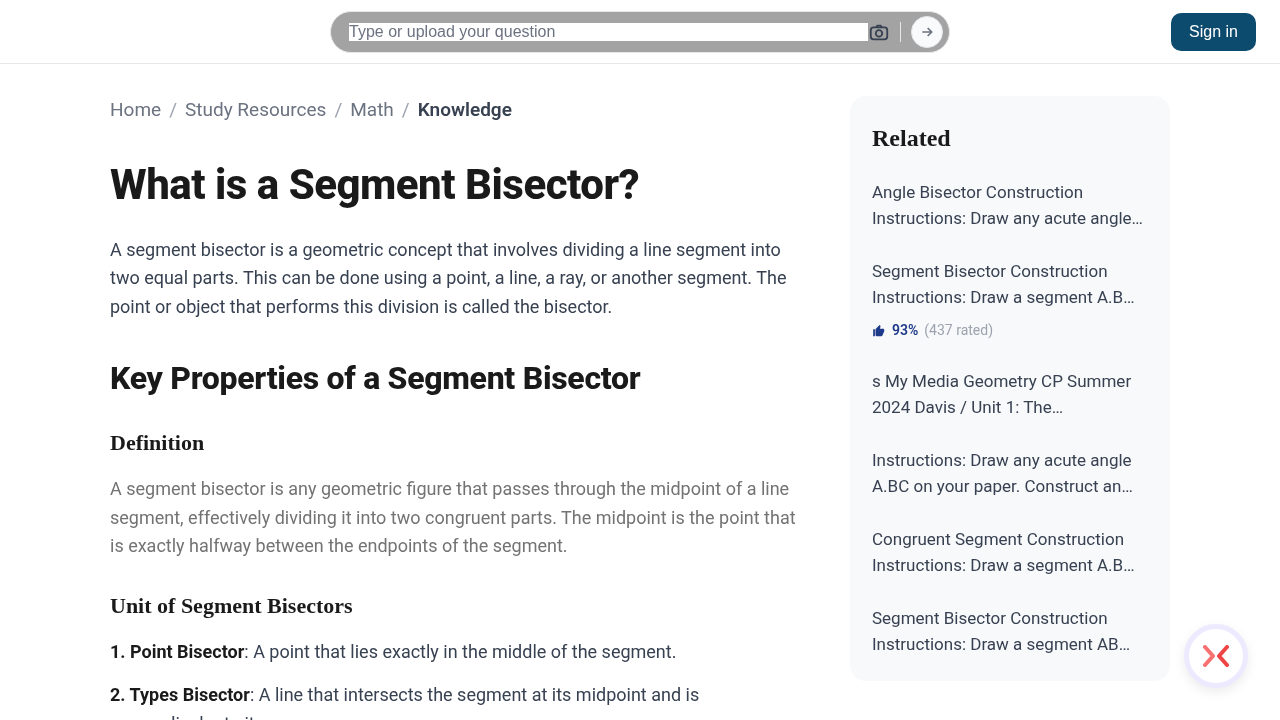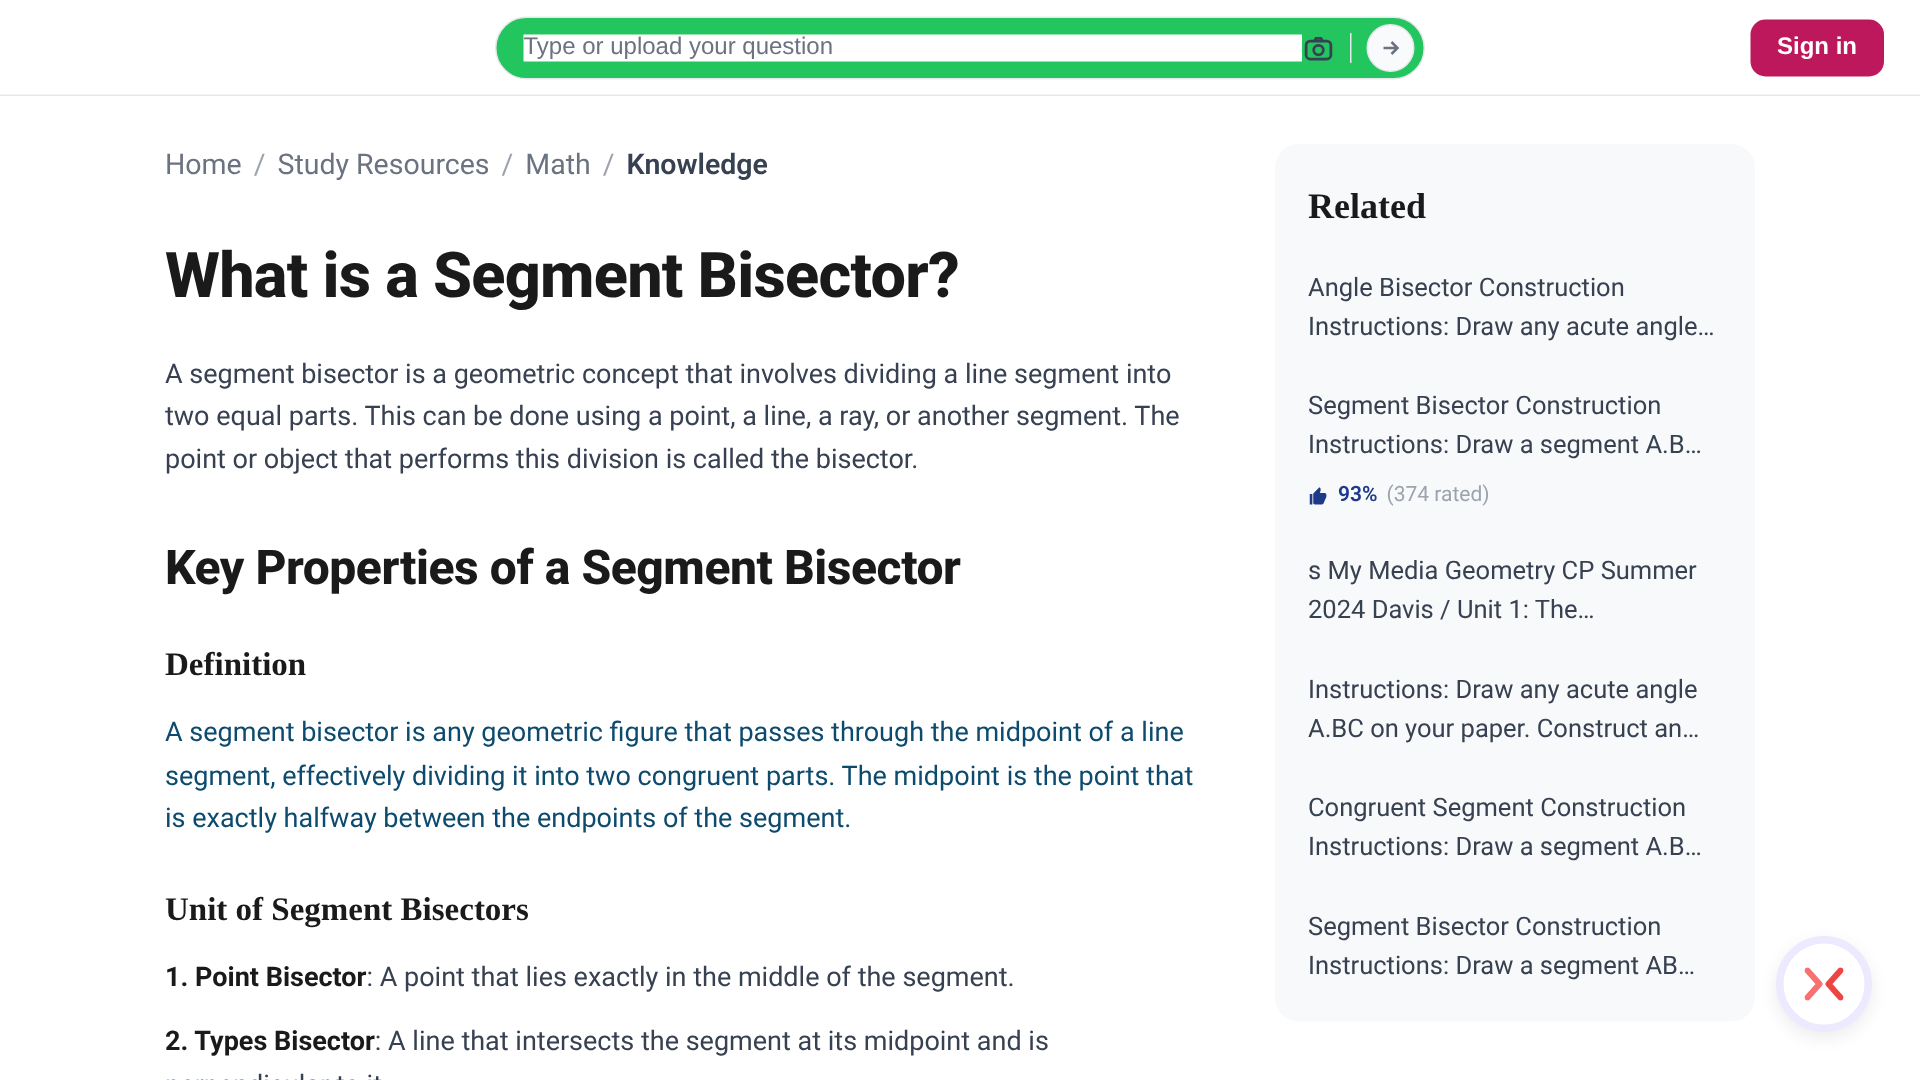--- a/index.html
+++ b/index.html
@@ -26,21 +26,21 @@
     transform: translateX(-50%);
     width: 620px;
   }
   .search-box {
     display: flex;
     align-items: center;
     border: 1px solid #e5e7eb;
     border-radius: 28px;
     height: 42px;
     padding: 0 6px 0 18px;
-    background: #22c55e;
+    background: #a3a3a3;
   }
   .search-input {
     flex: 1;
     border: none;
     outline: none;
     font-size: 16px;
     color: #1a1a1a;
   }
   .search-input::placeholder { color: #6b7280; }
   .search-ico {
@@ -64,27 +64,27 @@
     border-radius: 50%;
     border: 1px solid #e5e7eb;
     background: #f9fafb;
     display: flex;
     align-items: center;
     justify-content: center;
     cursor: pointer;
     color: #6b7280;
   }
   .signin-btn {
-    background: #be185d;
+    background: #0c4a6e;
     color: #fff;
     border: none;
     border-radius: 10px;
     padding: 10px 18px;
     font-size: 16px;
-    font-weight: 700;
+    font-weight: 400;
     cursor: pointer;
     margin-left: auto;
   }
   
   .container {
     max-width: 1060px;
     margin: 0 auto;
     padding: 32px 0 40px;
     display: flex;
     gap: 40px;
@@ -133,21 +133,21 @@
     letter-spacing: -0.3px;
   }
   h3 {
     font-size: 22px;
     font-weight: 700;
     margin-bottom: 16px;
     font-family: Liberation Serif, serif;
   }
   .para {
     font-size: 18px;
-    color: #0c4a6e;
+    color: #737373;
     margin-bottom: 28px;
     line-height: 1.6;
   }
   .types-list {
     margin-bottom: 28px;
   }
   .type-item {
     font-size: 18px;
     color: #374151;
     margin-bottom: 14px;
@@ -283,21 +283,21 @@
         <div class="rel-title">Angle Bisector Construction Instructions: Draw any acute angle…</div>
       </div>
 
       <div class="rel-item">
         <div class="rel-title">Segment Bisector Construction Instructions: Draw a segment A.B on…</div>
         <div class="rel-meta">
           <svg class="thumb-ico" viewBox="0 0 24 24" fill="currentColor">
               <path d="M2 21h3V9H2v12zm19-11c0-1.1-.9-2-2-2h-5.3l.8-3.8V3.7c0-.4-.2-.8-.4-1.1L13 1.5 6.6 8c-.4.4-.6.9-.6 1.4V19c0 1.1.9 2 2 2h8c.8 0 1.5-.5 1.8-1.2l3-7c.1-.3.2-.5.2-.8v-2z"></path>
             </svg>
           <span class="pct">93%</span>
-          <span class="rated">(374 rated)</span>
+          <span class="rated">(437 rated)</span>
         </div>
       </div>
 
       <div class="rel-item">
         <div class="rel-title">s My Media Geometry CP Summer 2024 Davis / Unit 1: The Foundation…</div>
       </div>
 
       <div class="rel-item">
         <div class="rel-title">Instructions: Draw any acute angle A.BC on your paper. Construct an…</div>
       </div>

